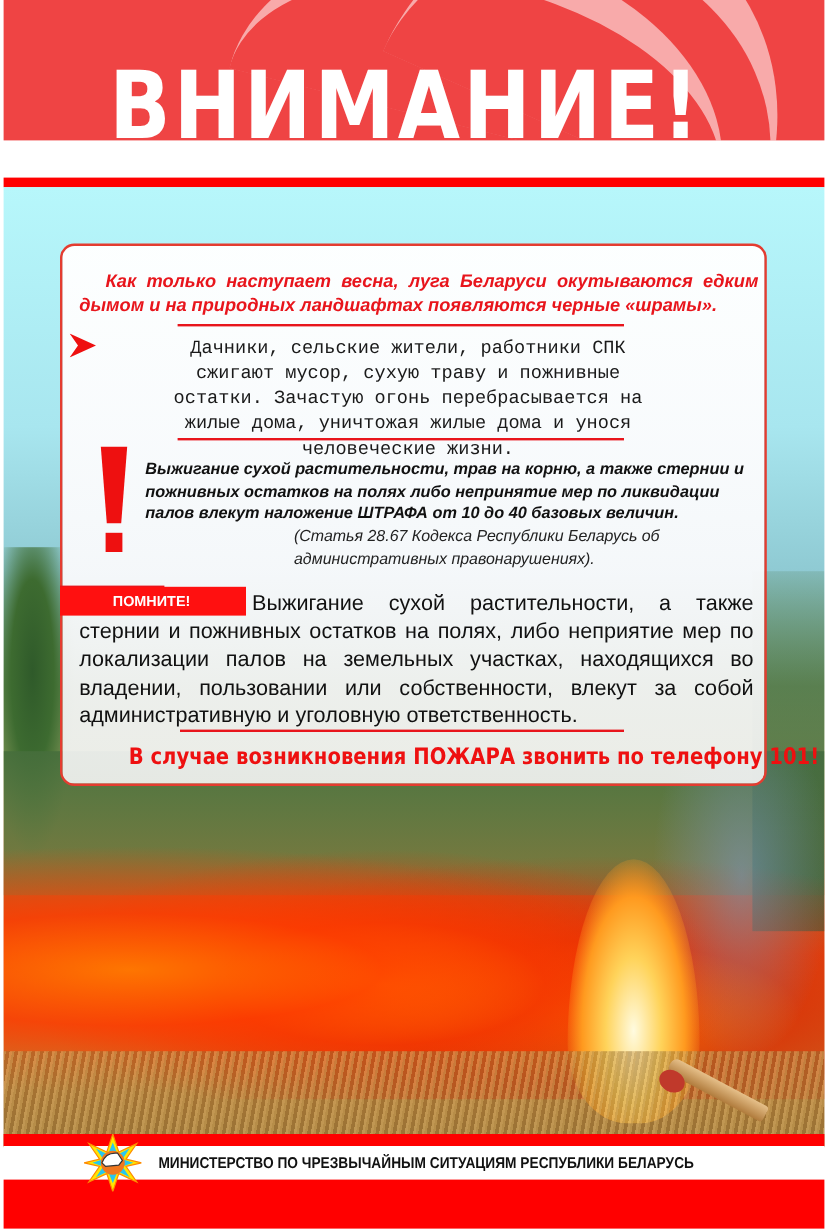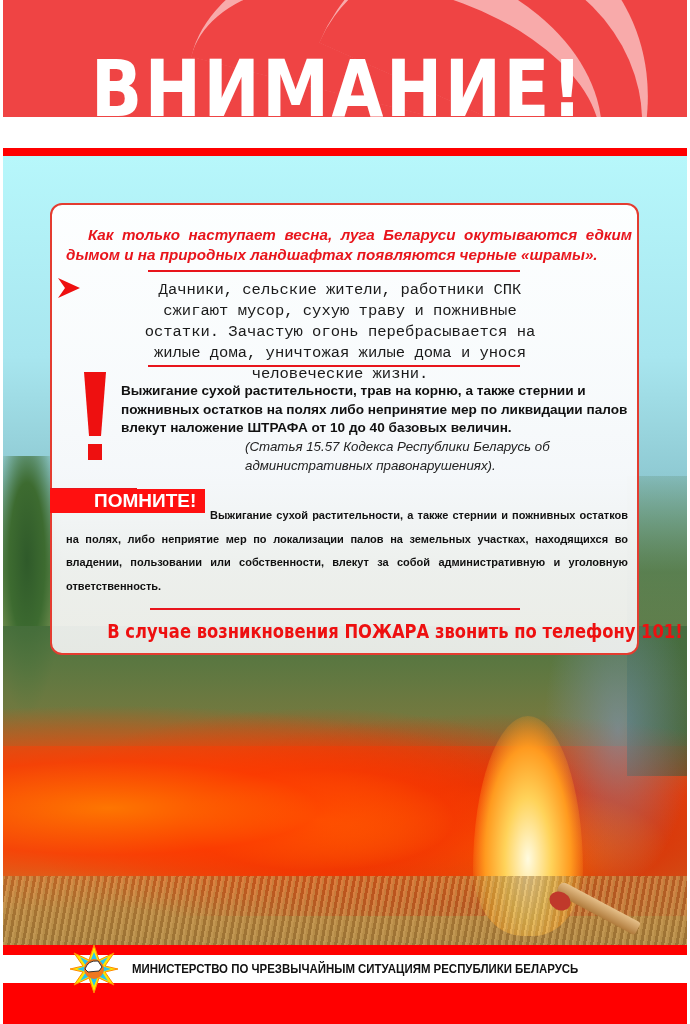--- a/index.html
+++ b/index.html
@@ -101,36 +101,36 @@
   .serif-para {
     position: absolute; left: 130px; top: 280px; width: 420px;
     font-family: Liberation Mono, monospace; font-size: 15.5px; line-height: 21px;
     color: #1a1a1a; text-align: center;
   }
   .excl-icon {
     position: absolute; left: 82px; top: 372px; width: 26px; height: 90px;
   }
   .fine-text {
     position: absolute; left: 121px; top: 382px; width: 510px;
-    font-weight: bold; font-size: 13.6px; line-height: 18.6px; color: #111;
+    font-weight: bold; font-style: italic; font-size: 13.6px; line-height: 18.6px; color: #111;
   }
   .article-ref {
     position: absolute; left: 245px; top: 438px; width: 385px;
     font-style: italic; font-size: 13.3px; line-height: 18.6px; color: #222;
   }
   .remember-box {
     position: absolute; left: 50px; top: 489px; width: 155px; height: 24px; background: #ff1010;
   }
   .remember-label {
     position: absolute; left: 94px; top: 491px; width: 110px;
-    color: #fff; font-weight: bold; font-size: 19px; line-height: 20px;
+    color: #fff; font-weight: bold; font-size: 12px; line-height: 20px;
   }
   .remember-para {
-    position: absolute; left: 66px; top: 504px; width: 562px;
-    font-weight: bold; font-size: 11px; line-height: 23.6px; color: #111;
+    position: absolute; left: 66px; top: 491px; width: 562px;
+    font-weight: normal; font-size: 18px; line-height: 23.6px; color: #111;
     text-align: justify; text-indent: 144px;
   }
   .call-line {
     position: absolute; left: 68px; top: 618px; width: 560px;
     font-family: "DejaVu Sans", sans-serif; font-weight: bold; font-size: 19px; line-height: 26px;
     color: #ee1010; text-align: center; transform: scaleX(0.86); transform-origin: center top;
     white-space: nowrap;
   }
 
   .footer-top { position: absolute; left: 3px; top: 945px; width: 684px; height: 10px; background: #ff0000; }
@@ -175,21 +175,21 @@
   <polygon points="0,0 22,10 0,20 7,10" fill="#ee1010"></polygon>
 </svg>
 <div class="serif-para">Дачники, сельские жители, работники СПК сжигают мусор, сухую траву и пожнивные остатки.  Зачастую огонь перебрасывается на жилые дома, уничтожая жилые дома и унося человеческие жизни.</div>
 <div class="hr hr2"></div>
 
 <svg class="excl-icon" viewBox="0 0 26 90">
   <polygon points="2,0 24,0 19,64 7,64" fill="#ee1010"></polygon>
   <rect x="6" y="72" width="14" height="16" fill="#ee1010"></rect>
 </svg>
 <div class="fine-text">Выжигание сухой растительности, трав на корню, а также стернии и пожнивных остатков на полях либо непринятие мер по ликвидации палов влекут наложение ШТРАФА от 10 до 40 базовых величин.</div>
-<div class="article-ref">(Статья 15.57 Кодекса Республики Беларусь об административных правонарушениях).</div>
+<div class="article-ref">(Статья 28.67 Кодекса Республики Беларусь об административных правонарушениях).</div>
 
 <div class="hr hr3"></div>
 <div class="remember-box"></div>
 <div class="remember-para">Выжигание сухой растительности, а также стернии и пожнивных остатков на полях, либо неприятие мер по локализации палов на земельных участках, находящихся во владении, пользовании или собственности, влекут за собой административную и уголовную ответственность.</div>
 <div class="remember-label">ПОМНИТЕ!</div>
 
 <div class="hr hr4"></div>
 <div class="call-line">В случае возникновения ПОЖАРА звонить по телефону 101!</div>
 
 <div class="footer-top"></div>

